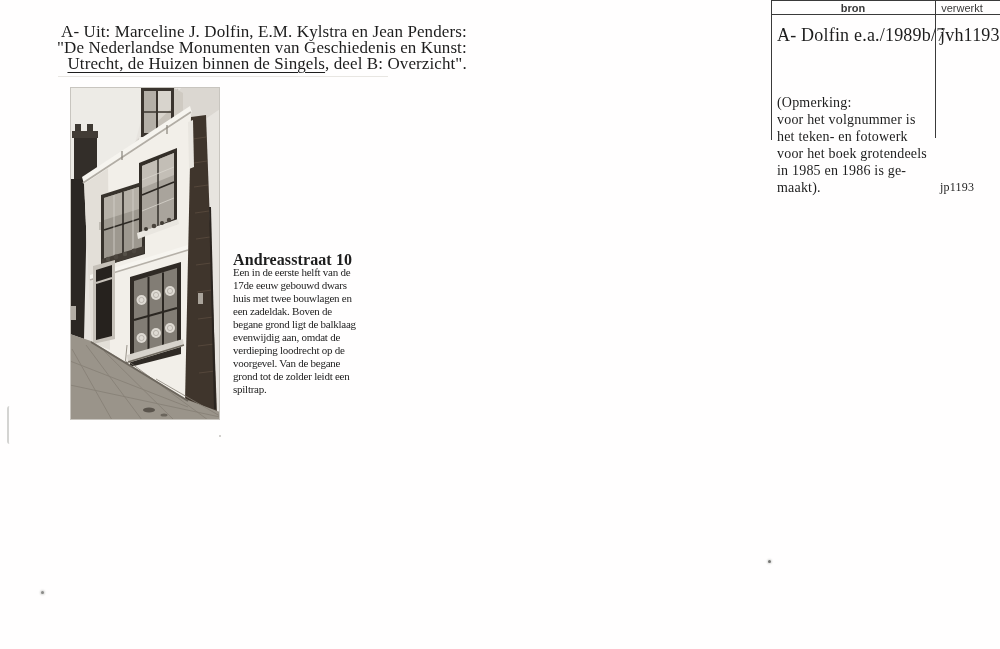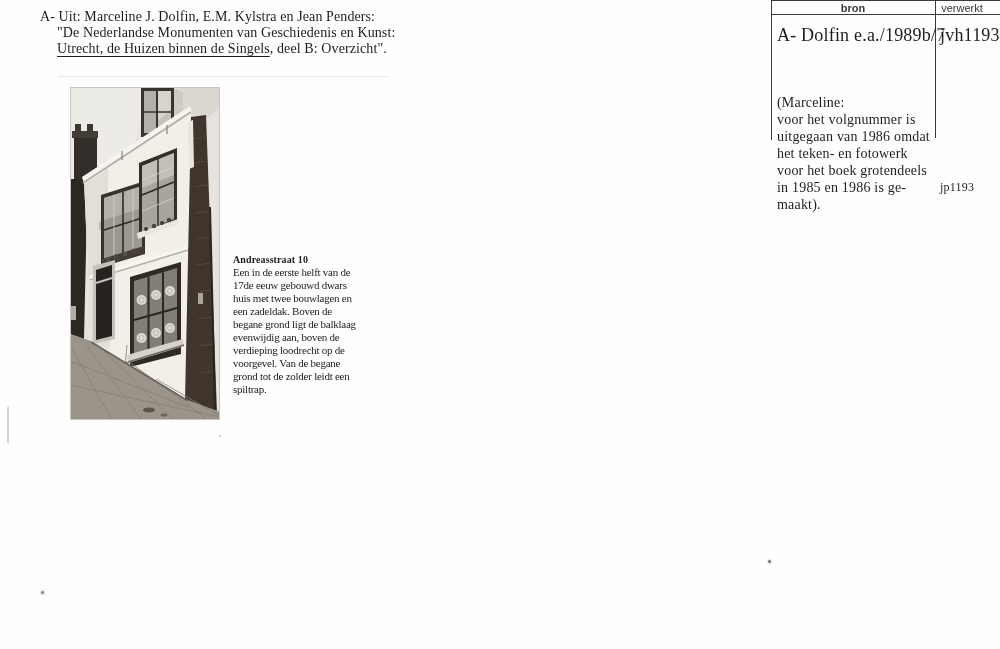--- a/index.html
+++ b/index.html
@@ -1,29 +1,29 @@
 <!DOCTYPE html>
 <html><head>
 <meta charset="utf-8">
 <style>
   html,body { margin:0; padding:0; background:#ffffff; }
   .page {
     position:relative; width:1000px; height:649px; background:#fffefe;
     font-family:"Liberation Serif", serif; color:#1d1d1d; overflow:hidden;
   }
   
-  .citation { position:absolute; left:40px; top:9px; font-size:14px; line-height:16px; letter-spacing:0.1px; white-space:nowrap; }
+  .citation { position:absolute; left:40px; top:24px; font-size:17px; line-height:16px; letter-spacing:0.1px; white-space:nowrap;text-align:right; }
   .citation .indent { margin-left:17px; }
   .u { text-decoration:underline; text-underline-offset:2.5px;margin-top:41px; }
   
   .photo { position:absolute; left:70px; top:87px; width:150px; height:333px; }
   .photo svg { display:block; width:100%; height:100%; }
   
   .caption { position:absolute; left:233px; top:253px; width:160px; font-size:11px; line-height:13px; letter-spacing:-0.25px; white-space:nowrap; }
-  .caption .title { font-weight:bold; font-size:10px; letter-spacing:0.1px; }
+  .caption .title { font-weight:bold; font-size:16px; letter-spacing:0.1px; }
   
   .tline { position:absolute; background:#3a3a3a; }
   .th { position:absolute; font-family:"Liberation Sans", sans-serif; font-size:11px; color:#383838; text-align:center; }
   .cell { position:absolute; font-size:18px; letter-spacing:0.2px; white-space:nowrap; }
   .seq { color:#5c5c5c; }
   .remark { position:absolute; left:777px; top:94px; font-size:14px; line-height:17px; letter-spacing:0.2px; white-space:nowrap; }
   
   .streak { position:absolute; left:58px; top:76px; width:330px; height:1px; background:#e8e6e2; }
   .margin-mark { position:absolute; left:7px; top:406px; width:3px; height:38px; border-left:2px solid #d4d4d2; border-radius:50% 0 0 50%/8% 0 0 8%; }
   .speck { position:absolute; border-radius:50%; }
@@ -169,40 +169,39 @@
     </svg>
   </div>
 
   <div class="caption">
     <div class="title">Andreasstraat 10</div>
     <div>Een in de eerste helft van de</div>
     <div>17de eeuw gebouwd dwars</div>
     <div>huis met twee bouwlagen en</div>
     <div>een zadeldak. Boven de</div>
     <div>begane grond ligt de balklaag</div>
-    <div>evenwijdig aan, boven de</div>
+    <div>evenwijdig aan, omdat de</div>
     <div>verdieping loodrecht op de</div>
     <div>voorgevel. Van de begane</div>
     <div>grond tot de zolder leidt een</div>
     <div>spiltrap.</div>
   </div>
 
   <div>
     <div class="tline" style="left:771px; top:0; width:229px; height:1.2px;"></div>
     <div class="tline" style="left:771px; top:14px; width:229px; height:1.2px;"></div>
     <div class="tline" style="left:771px; top:0; width:1.2px; height:140px;"></div>
     <div class="tline" style="left:935px; top:0; width:1.2px; height:138px;"></div>
     <div class="th" style="left:771px; top:2px; width:164px;font-weight:bold;">bron</div>
     <div class="th" style="left:935px; top:2px; width:54px;">verwerkt</div>
     <div class="cell" style="left:777px; top:25px;"><span>A- Dolfin e.a./1989b/</span><span class="seq">7</span></div>
     <div class="cell" style="left:940px; top:25px;">jvh1193</div>
     <div class="remark">
-      <div>(Marceline:</div>
+      <div>(Opmerking:</div>
       <div>voor het volgnummer is</div>
-      <div>uitgegaan van 1986 omdat</div>
       <div>het teken- en fotowerk</div>
       <div>voor het boek grotendeels</div>
       <div>in 1985 en 1986 is ge-</div>
       <div>maakt).</div>
     </div>
     <div class="cell" style="left:940px; top:180px; font-size:12px;">jp1193</div>
   </div>
 
   <div class="streak"></div>
   <div class="margin-mark"></div>

